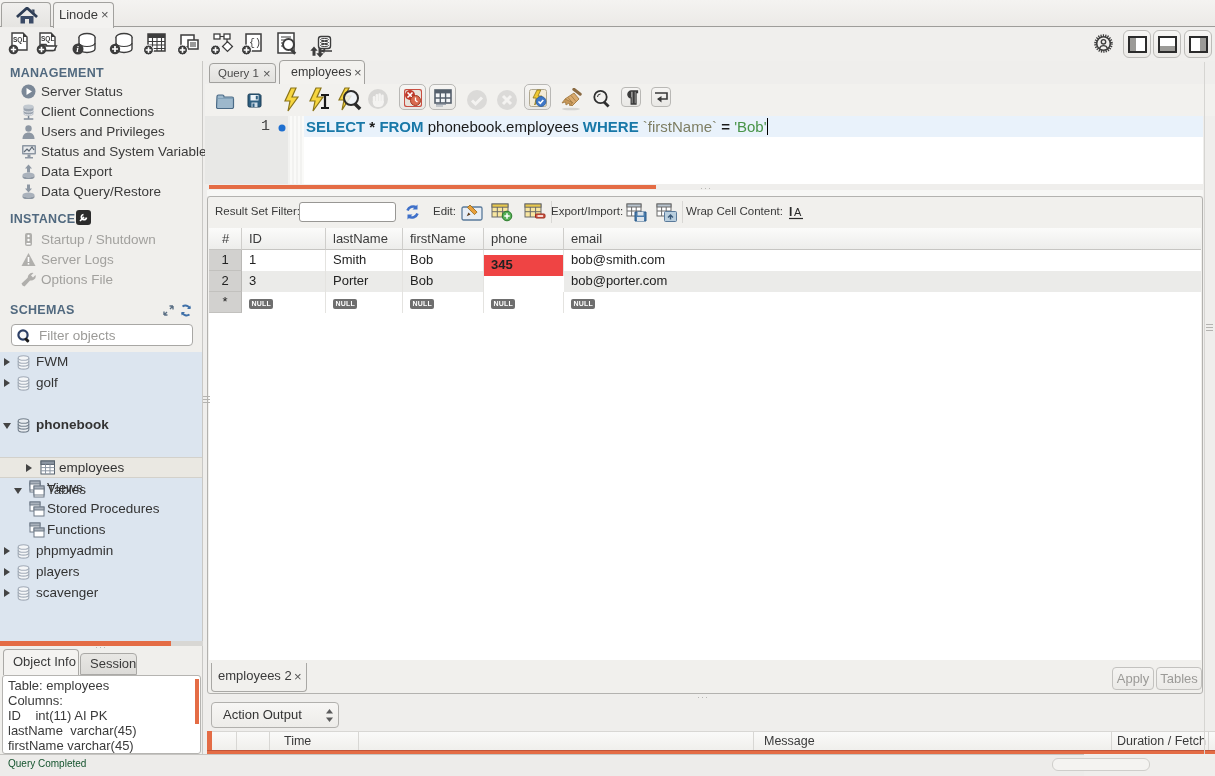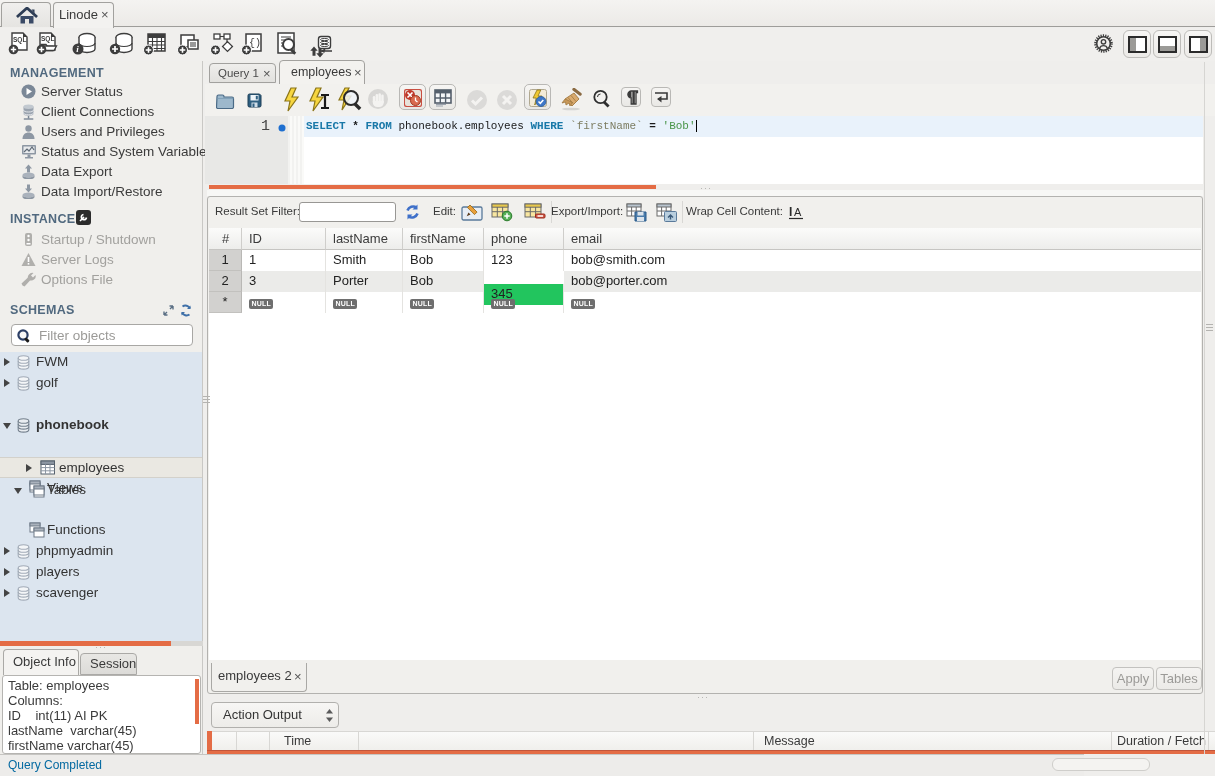--- a/index.html
+++ b/index.html
@@ -42,21 +42,21 @@
 .qtab { position:absolute; top:0px; height:24px; border:1px solid #a2a19e; border-radius:4px 4px 0 0; font-size:13px; color:#3a3a3a; }
 #edtoolbar { left:205px; top:84px; width:1010px; height:32px; background:#f2f1ee; }
 .eti { position:absolute; top:2px; }
 .etbtn { position:absolute; width:27px; height:26px; top:0px; background:linear-gradient(#f6f5f3,#e9e8e5); border:1px solid #b9b8b5; border-radius:5px; }
 .etbtn2 { position:absolute; width:20px; height:20px; top:3px; background:linear-gradient(#f6f5f3,#e9e8e5); border:1px solid #b9b8b5; border-radius:4px; }
 
 #editor { left:205px; top:116px; width:998px; height:68px; background:#fff; }
 #gutter { position:absolute; left:0; top:0; width:83px; height:68px; background:#e8e8e6; }
 #foldcol { position:absolute; left:83px; top:0; width:16px; height:68px; background:repeating-linear-gradient(90deg,#f2f2f0 0 2px,#fafaf8 2px 4px); }
 #curline { position:absolute; left:99px; top:0px; width:899px; height:21px; background:#e9f2fb; }
-#sqlline { position:absolute; left:101px; top:0px; height:21px; font-family:Liberation Mono, monospace; font-size:11px; line-height:21px; white-space:pre; color:#1a1a1a; }
+#sqlline { position:absolute; left:101px; top:0px; height:21px; font-family:Liberation Sans, sans-serif; font-size:15px; line-height:21px; white-space:pre; color:#1a1a1a; }
 .kw { color:#1878a8; font-weight:bold; }
 .bt { color:#7d7d62; }
 .str { color:#479447; }
 #editorbar { left:209px; top:185px; width:447px; height:4px; background:#e46c45; }
 
 #rpanel { left:207px; top:196px; width:996px; height:498px; background:#f1f0ed; border:1px solid #b3b2af; border-radius:3px; }
 #rtoolbar { position:absolute; left:0; top:0; width:994px; height:30px; font-size:11.5px; color:#3a3a3a; }
 #grid { position:absolute; left:1px; top:31px; width:992px; height:432px; background:#fff; }
 .gh { position:absolute; top:0; height:22px; background:linear-gradient(#fbfbfa,#ededeb); border-right:1px solid #cfcecb; border-bottom:1px solid #c6c5c2; font-size:13px; color:#3a3a3a; }
 .gh span { position:absolute; left:7px; top:3px; }
@@ -68,21 +68,21 @@
 #restab { position:absolute; left:3px; top:466px; width:96px; height:29px; background:#f1f0ed; border:1px solid #a9a8a5; border-top:none; border-radius:0 0 4px 4px; font-size:13px; color:#3a3a3a; }
 .pbtn { position:absolute; top:470px; height:23px; background:linear-gradient(#f5f4f2,#ebeae7); border:1px solid #c3c2bf; border-radius:4px; font-size:13px; color:#9b9a97; text-align:center; }
 
 #aodrop { left:211px; top:702px; width:128px; height:26px; background:linear-gradient(#f7f6f4,#edece9); border:1px solid #b1b0ad; border-radius:4px; font-size:13px; color:#333; }
 #aohead { left:207px; top:731px; width:1008px; height:19px; background:linear-gradient(#fafaf9,#f0efec); border-top:1px solid #d8d7d4; font-size:12.5px; color:#3a3a3a; }
 .aoc { position:absolute; top:2px; }
 .aob { position:absolute; top:0; width:1px; height:19px; background:#d8d7d4; }
 #aobarv { left:207px; top:731px; width:5px; height:21px; background:#e46c45; }
 #aobarh { left:207px; top:750px; width:1008px; height:4px; background:#e46c45; border-top:1px solid #c2553a; }
 
-#statusbar { left:0; top:754px; width:1084px; height:22px; background:#edecea; border-top:1px solid #c6c5c2; font-size:12px; color:#0369a1; }
+#statusbar { left:0; top:754px; width:1084px; height:22px; background:#edecea; border-top:1px solid #c6c5c2; font-size:10px; color:#14532d; }
 #statuspill { position:absolute; left:1052px; top:3px; width:98px; height:13px; background:#f4f3f1; border:1px solid #cfcecb; border-radius:6px; }
 .grip { position:absolute; color:#b0afac; font-size:9px; letter-spacing:1px; }
 </style>
 </head>
 <body>
 <div id="topbar" class="abs">
   <div id="hometab" class="toptab">
       <svg style="position:absolute;left:14px;top:4px;" width="22" height="17">
         <path d="M2 9 L11 1 L20 9" stroke="#2e3d55" stroke-width="2.8" fill="none" stroke-linecap="square"></path>
         <path d="M15.5 2.5 h3 v4" fill="#2e3d55"></path>
@@ -238,21 +238,21 @@
       </svg>
     </div>
   <div class="sbitem" style="top:103px;">Data Export</div>
   <div class="sbicon" style="top:123px;">
       <svg width="15" height="15">
         <path d="M7.5 8.5 L11 4.5 H9 v-4 H6 v4 H4 Z" fill="#8d97a3"></path>
         <ellipse cx="7.5" cy="11" rx="6" ry="2.5" fill="#aab2bc"></ellipse>
         <path d="M1.5 11 a6 2.5 0 0 0 12 0 v2 a6 2.5 0 0 1 -12 0 Z" fill="#8d97a3"></path>
       </svg>
     </div>
-  <div class="sbitem" style="top:123px;">Data Import/Restore</div>
+  <div class="sbitem" style="top:123px;">Data Query/Restore</div>
   <div class="sechead" style="top:151px;">INSTANCE</div>
   <div class="abs" style="left:76px;top:149px;">
       <svg width="16" height="16">
         <rect x="0" y="0" width="15" height="15" rx="3" fill="#2b2b2b"></rect>
         <path d="M4 11 L8 7 M7.5 4.5 a2.6 2.6 0 1 0 3 3" stroke="#fff" stroke-width="1.6" fill="none"></path>
       </svg>
     </div>
   <div class="sbicon" style="top:171px;">
       <svg width="15" height="15">
         <rect x="4" y="1" width="7" height="13" rx="2" fill="#b0afac"></rect>
@@ -346,20 +346,29 @@
         <span class="lab" style="left:59px;">employees</span>
       </div>
     <div class="trow" style="top:126px;">
         <svg class="tico" style="left:29px;" width="16" height="16">
           <rect x="1" y="1" width="10" height="9" fill="#fff" stroke="#6e7a87"></rect>
           <rect x="1" y="1" width="10" height="3" fill="#aab2bc" stroke="#6e7a87"></rect>
           <rect x="5" y="6" width="10" height="9" fill="#fff" stroke="#6e7a87"></rect>
           <rect x="5" y="6" width="10" height="3" fill="#aab2bc" stroke="#6e7a87"></rect>
         </svg>
         <span class="lab" style="left:47px;">Views</span>
+      </div>
+    <div class="trow" style="top:147px;">
+        <svg class="tico" style="left:29px;" width="16" height="16">
+          <rect x="1" y="1" width="10" height="9" fill="#fff" stroke="#6e7a87"></rect>
+          <rect x="1" y="1" width="10" height="3" fill="#aab2bc" stroke="#6e7a87"></rect>
+          <rect x="5" y="6" width="10" height="9" fill="#fff" stroke="#6e7a87"></rect>
+          <rect x="5" y="6" width="10" height="3" fill="#aab2bc" stroke="#6e7a87"></rect>
+        </svg>
+        <span class="lab" style="left:47px;">Stored Procedures</span>
       </div>
     <div class="trow" style="top:168px;">
         <svg class="tico" style="left:29px;" width="16" height="16">
           <rect x="1" y="1" width="10" height="9" fill="#fff" stroke="#6e7a87"></rect>
           <rect x="1" y="1" width="10" height="3" fill="#aab2bc" stroke="#6e7a87"></rect>
           <rect x="5" y="6" width="10" height="9" fill="#fff" stroke="#6e7a87"></rect>
           <rect x="5" y="6" width="10" height="3" fill="#aab2bc" stroke="#6e7a87"></rect>
         </svg>
         <span class="lab" style="left:47px;">Functions</span>
       </div>
@@ -605,21 +614,21 @@
     <div class="gc cell" style="left:33px;top:22px;width:84px;">1</div>
     <div class="gc cell" style="left:117px;top:22px;width:77px;">Smith</div>
     <div class="gc cell" style="left:194px;top:22px;width:81px;">Bob</div>
     <div class="gc cell" style="left:275px;top:22px;width:80px;">123</div>
     <div class="gc cell" style="left:355px;top:22px;width:637px;border-right:none;">bob@smith.com</div>
 
     <div class="gc rownum" style="left:0;top:43px;width:33px;padding-top:2px;">2</div>
     <div class="gc cell" style="left:33px;top:43px;width:84px;background:#ebebe9;">3</div>
     <div class="gc cell" style="left:117px;top:43px;width:77px;background:#ebebe9;">Porter</div>
     <div class="gc cell" style="left:194px;top:43px;width:81px;background:#ebebe9;">Bob</div>
-    <div class="gc cell" style="left:275px;top:56px;width:80px;background:#22c55e;">345</div>
+    <div class="gc cell" style="left:275px;top:27px;width:80px;background:#ef4444;font-weight:bold;">345</div>
     <div class="gc cell" style="left:355px;top:43px;width:637px;border-right:none;background:#ebebe9;">bob@porter.com</div>
 
     <div class="gc rownum" style="left:0;top:64px;width:33px;padding-top:2px;">*</div>
     <div class="gc cell" style="left:33px;top:64px;width:84px;"><span class="nullchip">NULL</span></div>
     <div class="gc cell" style="left:117px;top:64px;width:77px;"><span class="nullchip">NULL</span></div>
     <div class="gc cell" style="left:194px;top:64px;width:81px;"><span class="nullchip">NULL</span></div>
     <div class="gc cell" style="left:275px;top:64px;width:80px;"><span class="nullchip">NULL</span></div>
     <div class="gc cell" style="left:355px;top:64px;width:637px;border-right:none;"><span class="nullchip">NULL</span></div>
   </div>
   <div id="restab">

